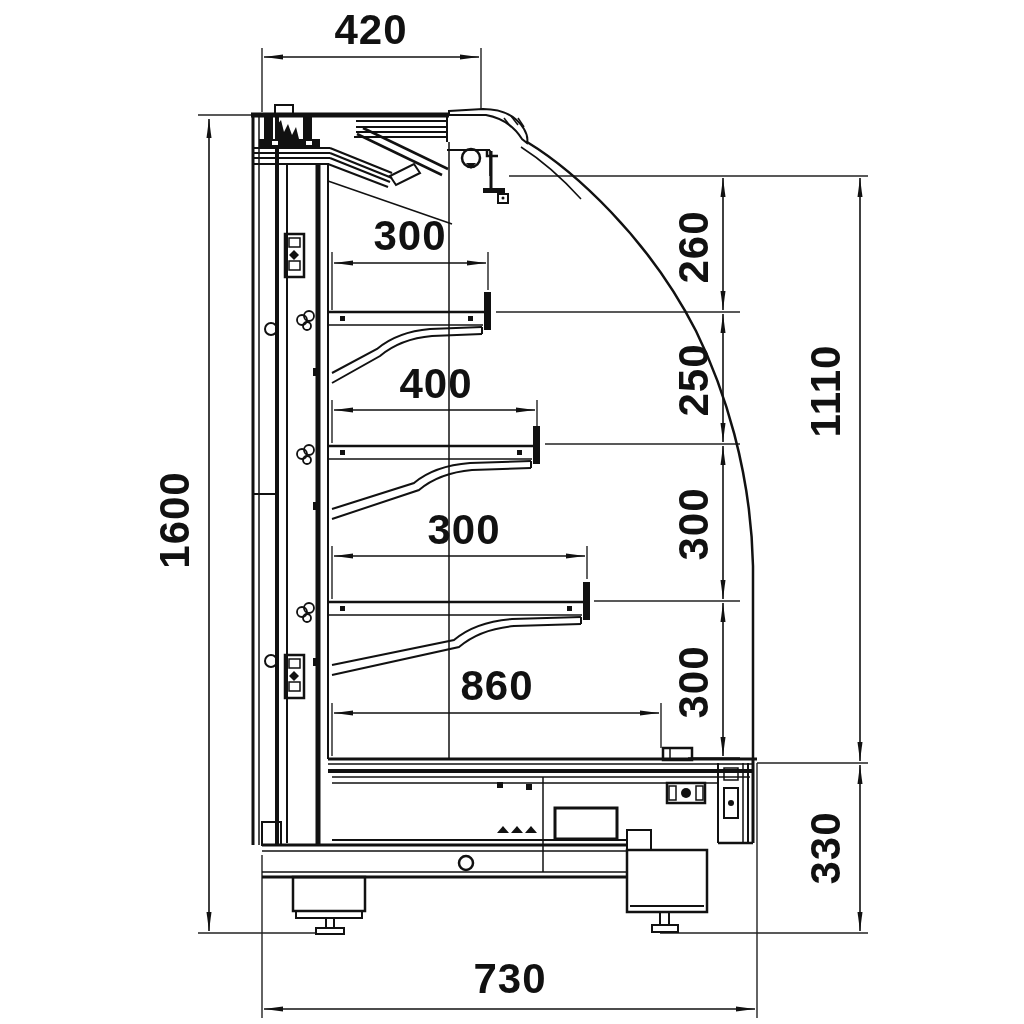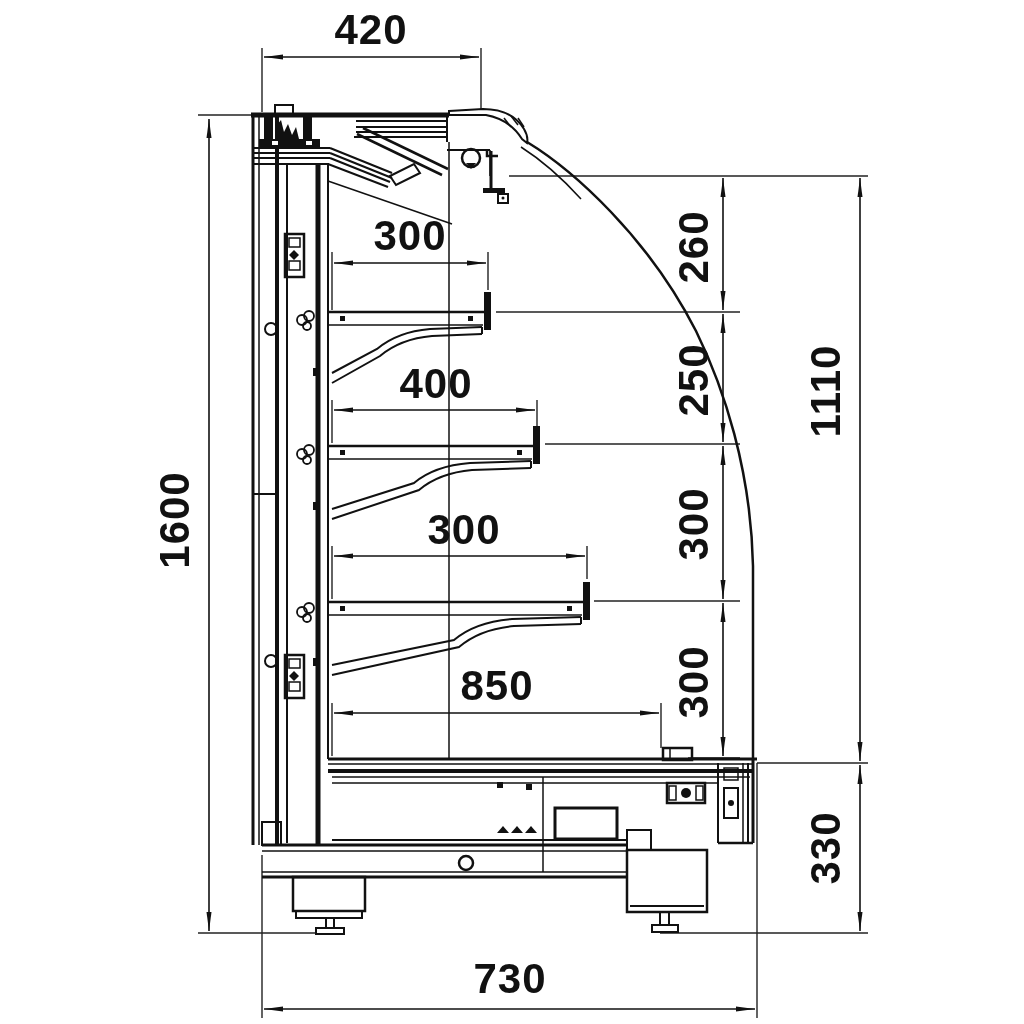--- a/index.html
+++ b/index.html
@@ -232,21 +232,21 @@
     <rect x="660" y="912" width="9" height="13" stroke-width="2"></rect>
     <rect x="652" y="925" width="26" height="7" stroke-width="2"></rect>
   </g>
 </svg>
 
 <div class="lbl" style="left:371px;top:30px;">420</div>
 <div class="lbl rot" style="left:175px;top:520px;">1600</div>
 <div class="lbl" style="left:410px;top:236px;">300</div>
 <div class="lbl" style="left:436px;top:384px;">400</div>
 <div class="lbl" style="left:464px;top:530px;">300</div>
-<div class="lbl" style="left:497px;top:686px;">850</div>
+<div class="lbl" style="left:497px;top:686px;">860</div>
 <div class="lbl rot" style="left:694px;top:247px;">260</div>
 <div class="lbl rot" style="left:694px;top:380px;">250</div>
 <div class="lbl rot" style="left:694px;top:524px;">300</div>
 <div class="lbl rot" style="left:694px;top:682px;">300</div>
 <div class="lbl rot" style="left:826px;top:391px;">1110</div>
 <div class="lbl rot" style="left:826px;top:848px;">330</div>
 <div class="lbl" style="left:510px;top:979px;">730</div>
 
 </div>
 

